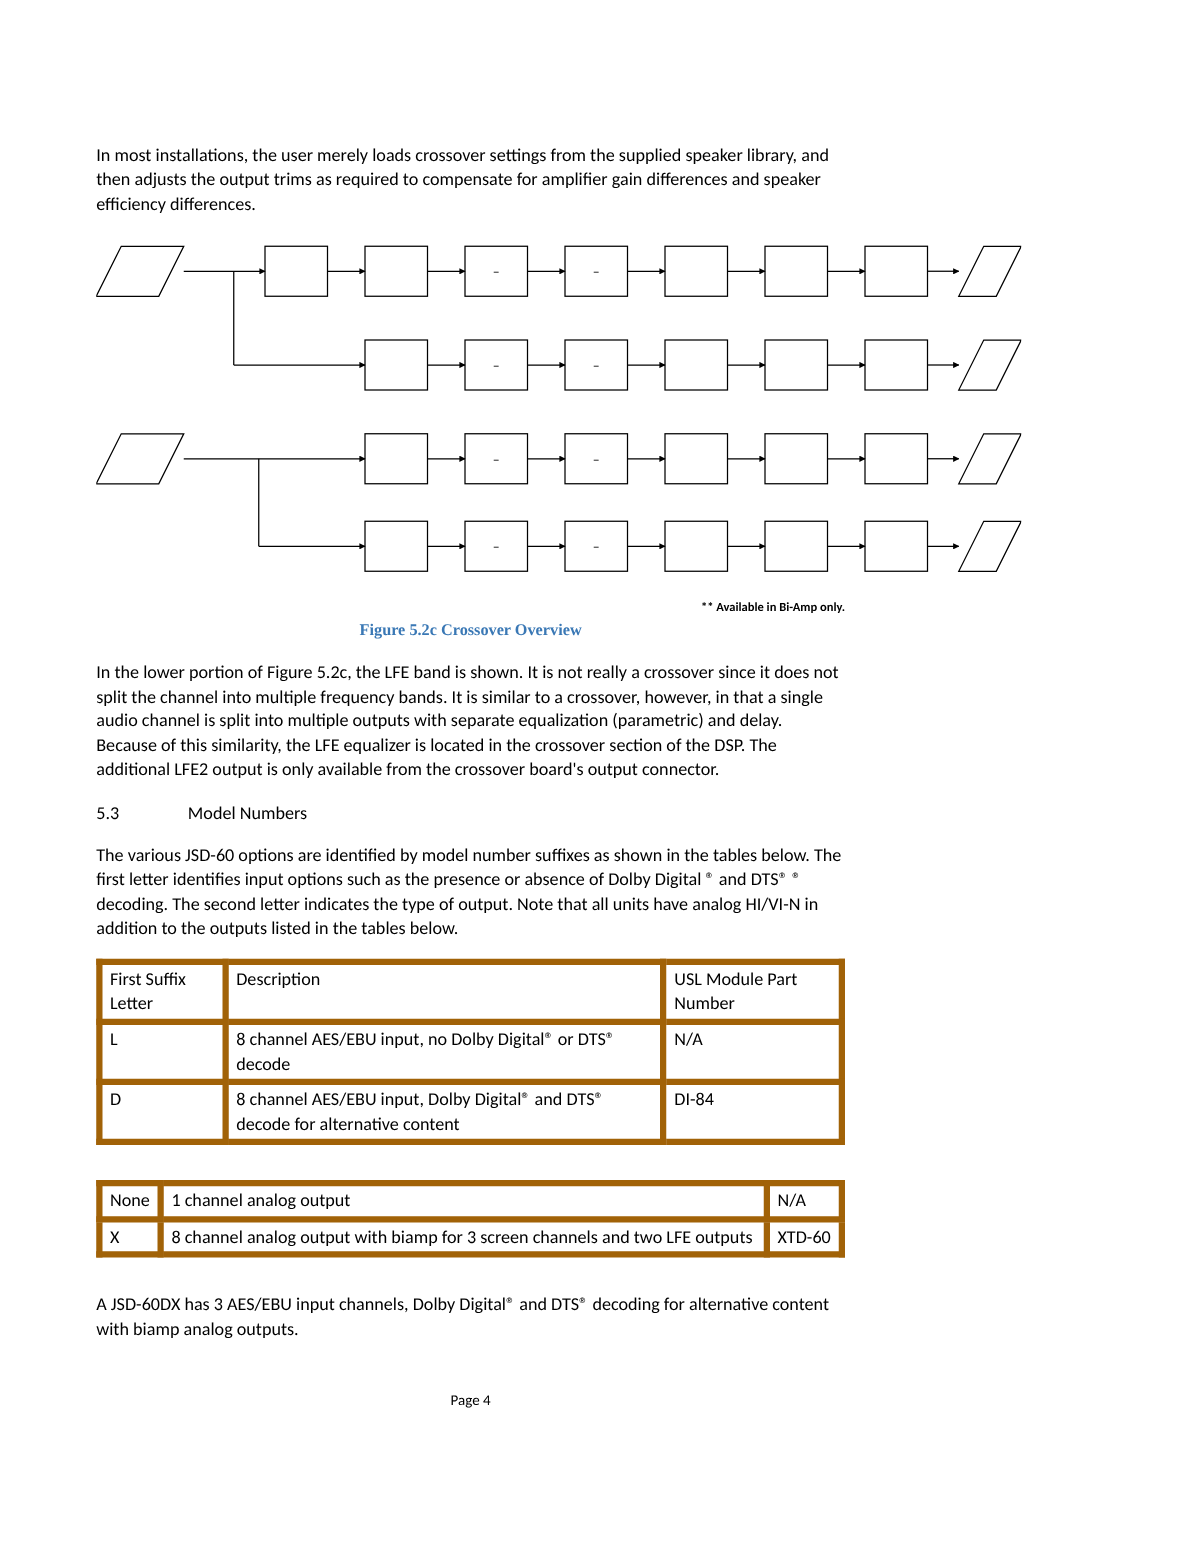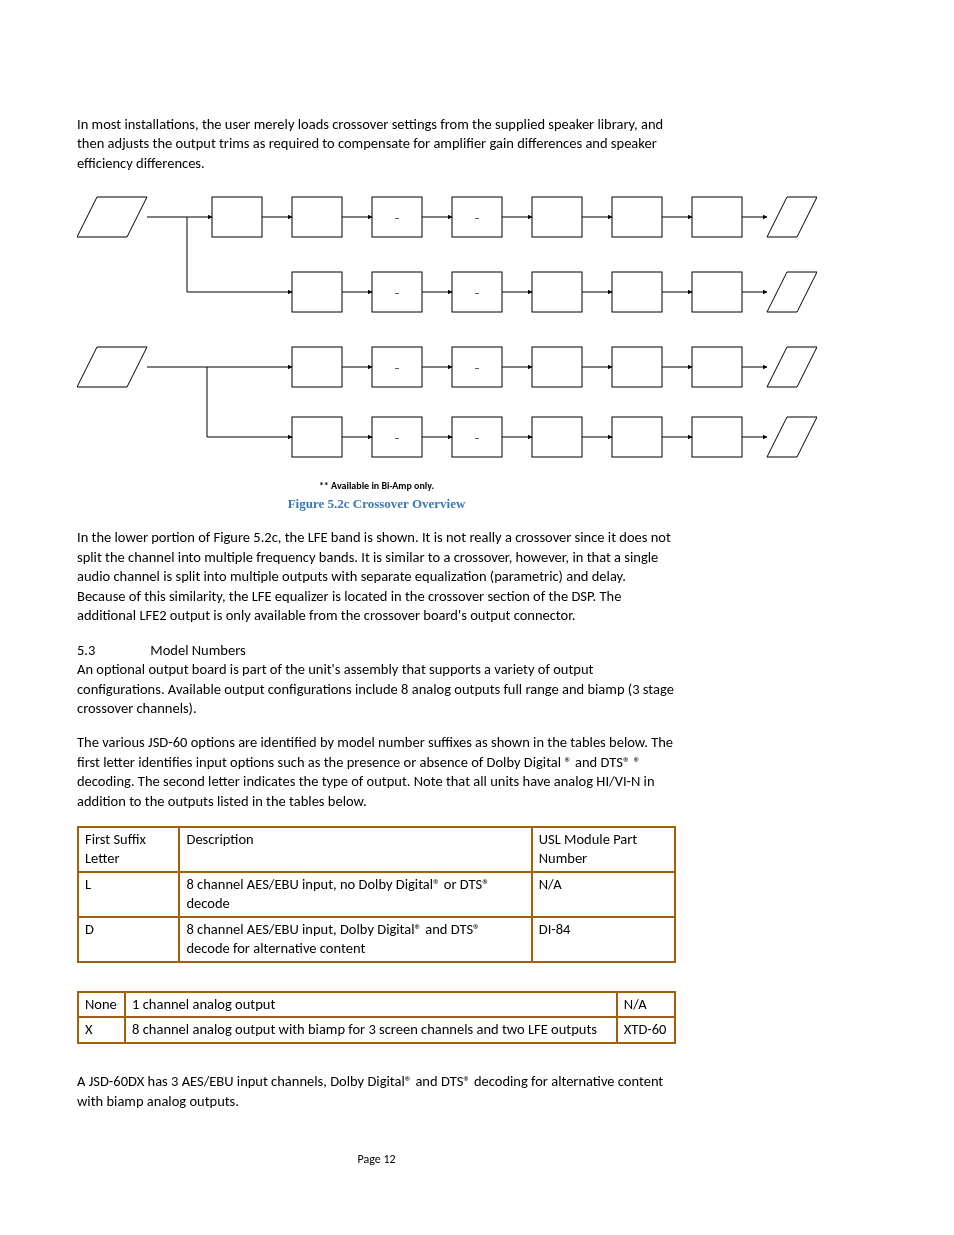--- a/index.html
+++ b/index.html
@@ -30,39 +30,39 @@
   figure {
     margin: 0 0 16px 0;
     text-align: center;
   }
   svg.diagram {
     display: block;
     margin: 0 auto;
   }
   .biamp-note {
     font-size: 10px;
-    text-align: center;
+    text-align: right;
     margin-top: 2px;
     font-weight: bold;
   }
   figcaption {
     color: #3a78b5;
     font-weight: bold;
     font-size: 13px;
     margin-top: 2px;
     font-family: Liberation Serif, serif;
   }
   table {
     border-collapse: collapse;
     width: 100%;
     margin-bottom: 28px;
     font-size: 14.5px;
   }
   th, td {
-    border: 2px solid #a16207;
+    border: 5px solid #a16207;
     padding: 2px 6px;
     text-align: left;
     vertical-align: top;
     font-weight: normal;
   }
   .col1 { width: 17%; }
   .col2 { width: 59%; }
   .col3 { width: 24%; }
   .page-num {
     text-align: center;
@@ -170,21 +170,20 @@
     <figcaption>Figure 5.2c Crossover Overview</figcaption>
   </figure>
 
   <p class="para">In the lower portion of Figure 5.2c, the LFE band is shown. It is not really a crossover since it does not split the channel into multiple frequency bands. It is similar to a crossover, however, in that a single audio channel is split into multiple outputs with separate equalization (parametric) and delay. Because of this similarity, the LFE equalizer is located in the crossover section of the DSP.  The additional LFE2 output is only available from the crossover board's output connector.</p>
 
   <p class="para section-head">
     <span class="section-num">5.3</span>
     <span>Model Numbers</span>
   </p>
 
-  <p class="para" style="margin-top:-14px">An optional output board is part of the unit's assembly that supports a variety of output configurations.  Available output configurations include 8 analog outputs full range and biamp (3 stage crossover channels).</p>
 
   <p class="para">The various JSD-60 options are identified by model number suffixes as shown in the tables below.  The first letter identifies input options such as the presence or absence of Dolby Digital ® and DTS® ® decoding.  The second letter indicates the type of output.  Note that all units have analog HI/VI-N in addition to the outputs listed in the tables below.</p>
 
   <table>
     <tbody>
         <tr>
       <td class="col1">First Suffix Letter</td>
       <td class="col2">Description</td>
       <td class="col3">USL Module Part Number</td>
     </tr>
@@ -211,14 +210,14 @@
     <tr>
       <td>X</td>
       <td>8 channel analog output with biamp for 3 screen channels and two LFE  outputs</td>
       <td>XTD-60</td>
     </tr>
   </tbody>
     </table>
 
   <p class="para">A JSD-60DX has 3 AES/EBU input channels, Dolby Digital® and DTS® decoding for alternative content with biamp analog outputs.</p>
 
-  <div class="page-num">Page 12</div>
+  <div class="page-num">Page 4</div>
 </div>
 
 </body></html>

